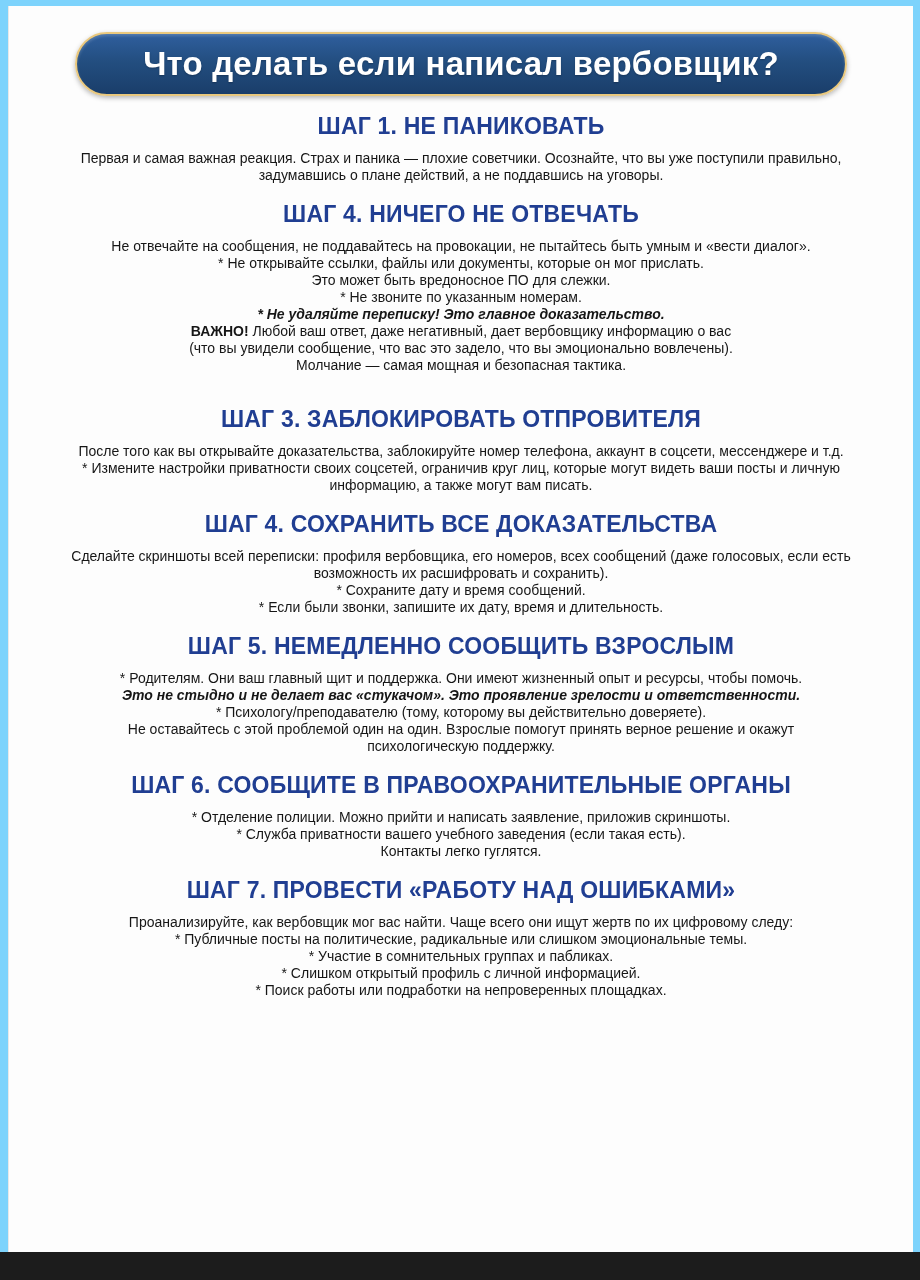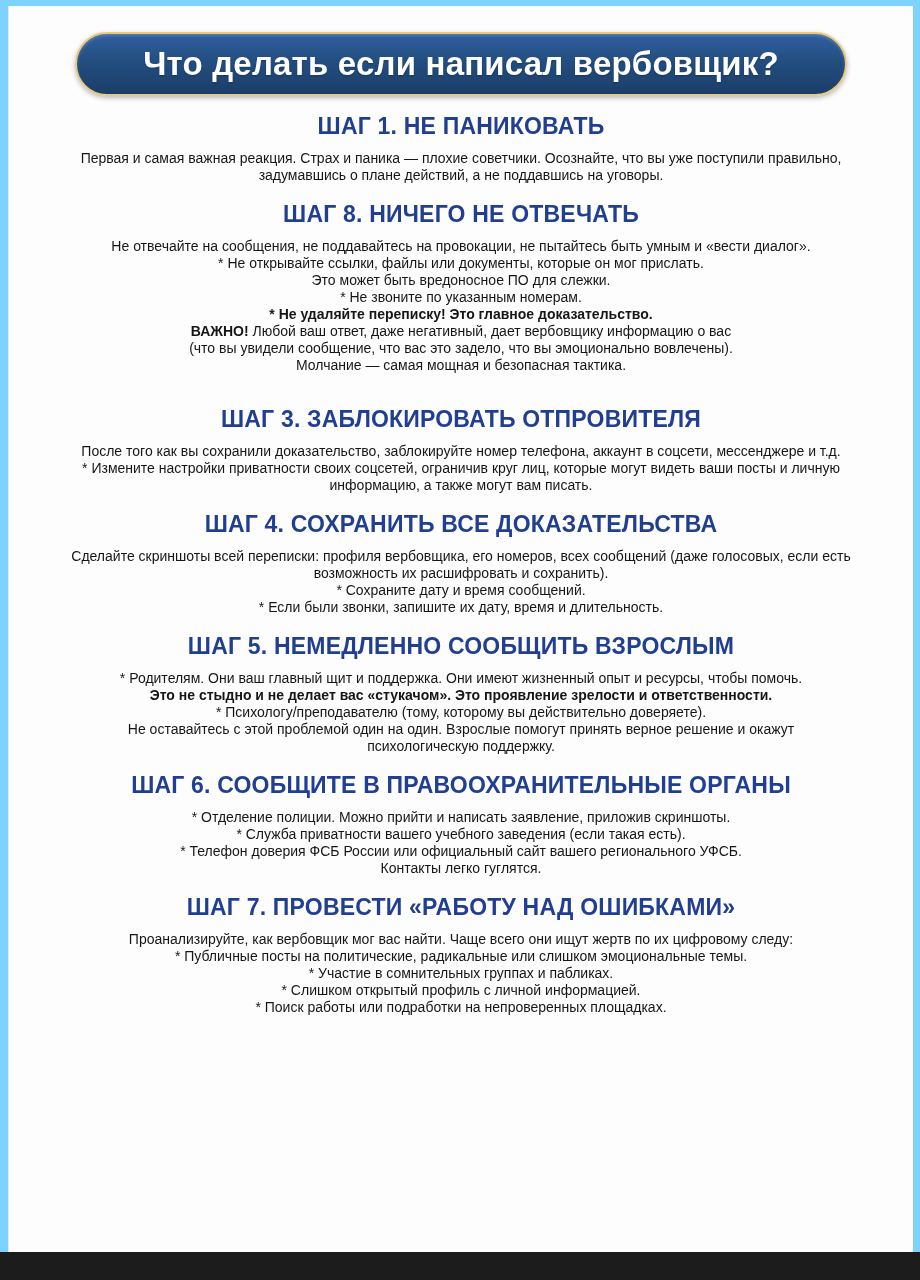--- a/index.html
+++ b/index.html
@@ -50,55 +50,55 @@
     font-size: 23px;
     line-height: 30px;
     font-weight: bold;
     margin: 0 0 9px 0;
     letter-spacing: 0.2px;
   }
   .line {
     font-size: 14px;
     line-height: 17px;
   }
-  .line.b { font-weight: bold; }
+  .line.b { font-weight: bold; font-style: italic; }
   .line b { font-weight: bold; text-align: center; }
 </style>
 </head>
 <body>
 
 <div class="frame">
   <div class="page">
 
     <div class="banner">
       <div class="banner-title">Что делать если написал вербовщик?</div>
     </div>
 
     <div class="content">
 
       <section class="step">
         <h2>ШАГ 1. НЕ ПАНИКОВАТЬ</h2>
         <p class="line">Первая и самая важная реакция. Страх и паника — плохие советчики. Осознайте, что вы уже поступили правильно, задумавшись о плане действий, а не поддавшись на уговоры.</p>
       </section>
 
       <section class="step">
-        <h2>ШАГ 8. НИЧЕГО НЕ ОТВЕЧАТЬ</h2>
+        <h2>ШАГ 4. НИЧЕГО НЕ ОТВЕЧАТЬ</h2>
         <p class="line">Не отвечайте на сообщения, не поддавайтесь на провокации, не пытайтесь быть умным и «вести диалог».</p>
         <p class="line">* Не открывайте ссылки, файлы или документы, которые он мог прислать.</p>
         <p class="line">Это может быть вредоносное ПО для слежки.</p>
         <p class="line">* Не звоните по указанным номерам.</p>
         <p class="line b">* Не удаляйте переписку! Это главное доказательство.</p>
         <p class="line"><b>ВАЖНО!</b><span> Любой ваш ответ, даже негативный, дает вербовщику информацию о вас</span></p>
         <p class="line">(что вы увидели сообщение, что вас это задело, что вы эмоционально вовлечены).</p>
         <p class="line">Молчание — самая мощная и безопасная тактика.</p>
       </section>
 
       <section class="step gap-lg">
         <h2>ШАГ 3. ЗАБЛОКИРОВАТЬ ОТПРОВИТЕЛЯ</h2>
-        <p class="line">После того как вы сохранили доказательство, заблокируйте номер телефона, аккаунт в соцсети, мессенджере и т.д.</p>
+        <p class="line">После того как вы открывайте доказательства, заблокируйте номер телефона, аккаунт в соцсети, мессенджере и т.д.</p>
         <p class="line">* Измените настройки приватности своих соцсетей, ограничив круг лиц, которые могут видеть ваши посты и личную информацию, а также могут вам писать.</p>
       </section>
 
       <section class="step">
         <h2>ШАГ 4. СОХРАНИТЬ ВСЕ ДОКАЗАТЕЛЬСТВА</h2>
         <p class="line">Сделайте скриншоты всей переписки: профиля вербовщика, его номеров, всех сообщений (даже голосовых, если есть возможность их расшифровать и сохранить).</p>
         <p class="line">* Сохраните дату и время сообщений.</p>
         <p class="line">* Если были звонки, запишите их дату, время и длительность.</p>
       </section>
 
@@ -107,21 +107,20 @@
         <p class="line">* Родителям. Они ваш главный щит и поддержка. Они имеют жизненный опыт и ресурсы, чтобы помочь.</p>
         <p class="line b">Это не стыдно и не делает вас «стукачом». Это проявление зрелости и ответственности.</p>
         <p class="line">* Психологу/преподавателю (тому, которому вы действительно доверяете).</p>
         <p class="line">Не оставайтесь с этой проблемой один на один. Взрослые помогут принять верное решение и окажут психологическую поддержку.</p>
       </section>
 
       <section class="step">
         <h2>ШАГ 6. СООБЩИТЕ В ПРАВООХРАНИТЕЛЬНЫЕ ОРГАНЫ</h2>
         <p class="line">* Отделение полиции. Можно прийти и написать заявление, приложив скриншоты.</p>
         <p class="line">* Служба приватности вашего учебного заведения (если такая есть).</p>
-        <p class="line">* Телефон доверия ФСБ России или официальный сайт вашего регионального УФСБ.</p>
         <p class="line">Контакты легко гуглятся.</p>
       </section>
 
       <section class="step">
         <h2>ШАГ 7. ПРОВЕСТИ «РАБОТУ НАД ОШИБКАМИ»</h2>
         <p class="line">Проанализируйте, как вербовщик мог вас найти. Чаще всего они ищут жертв по их цифровому следу:</p>
         <p class="line">* Публичные посты на политические, радикальные или слишком эмоциональные темы.</p>
         <p class="line">* Участие в сомнительных группах и пабликах.</p>
         <p class="line">* Слишком открытый профиль с личной информацией.</p>
         <p class="line">* Поиск работы или подработки на непроверенных площадках.</p>

